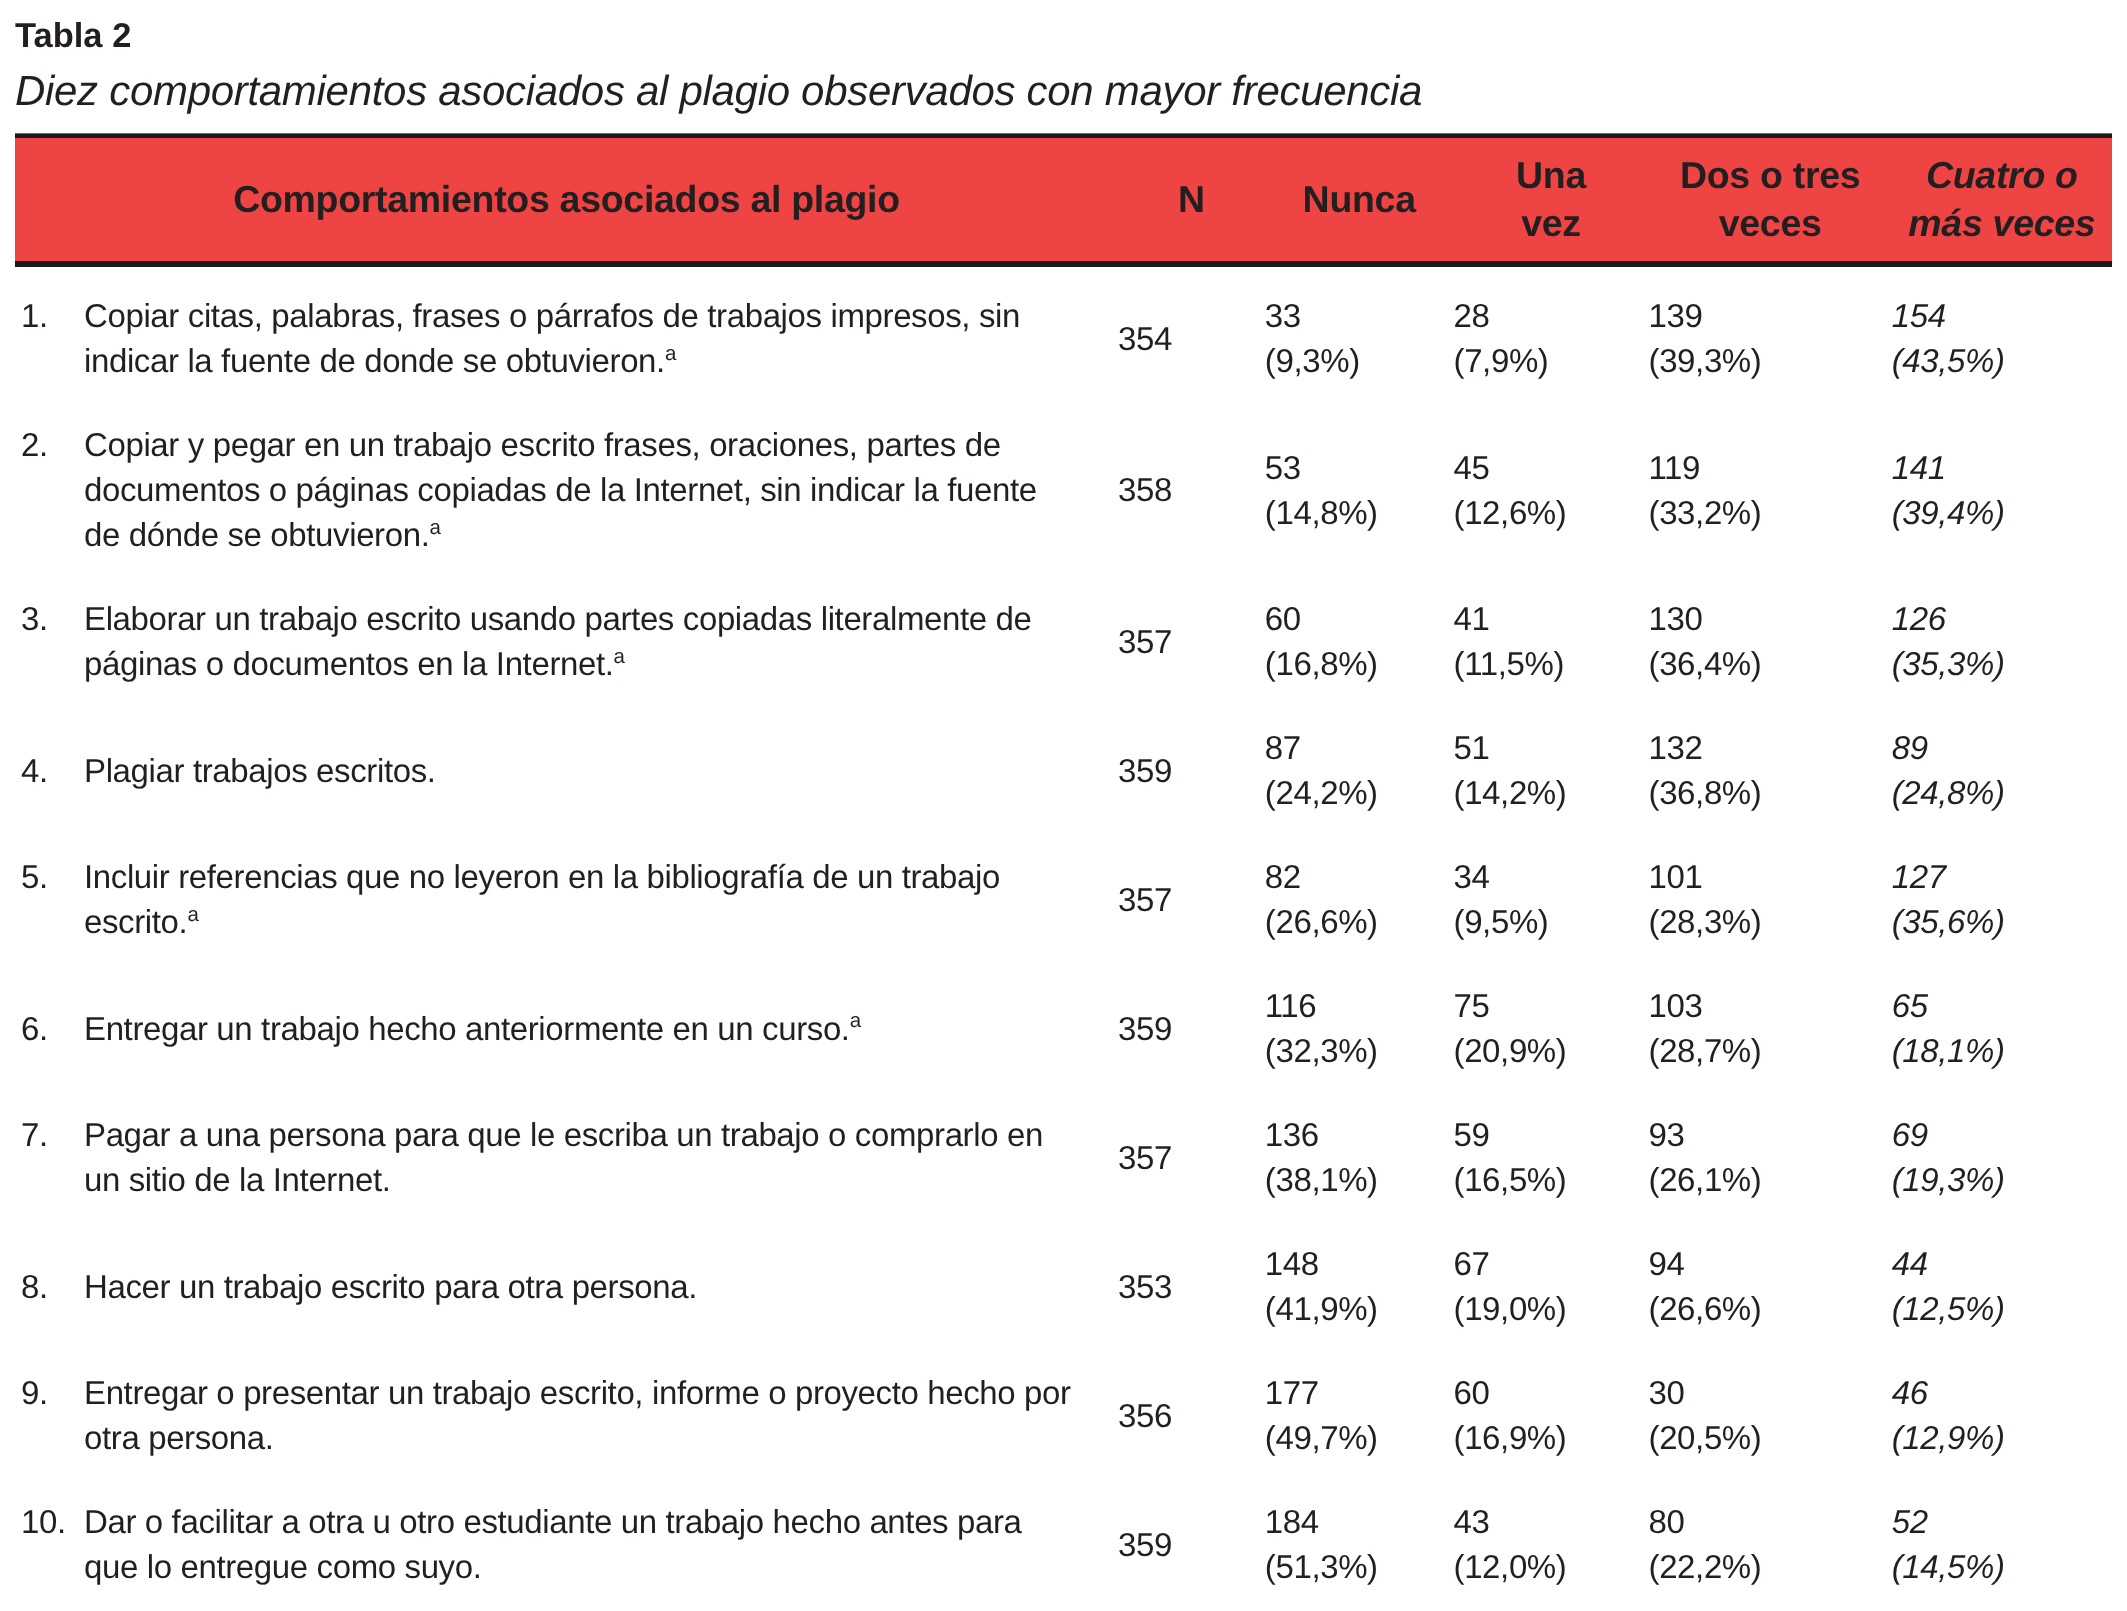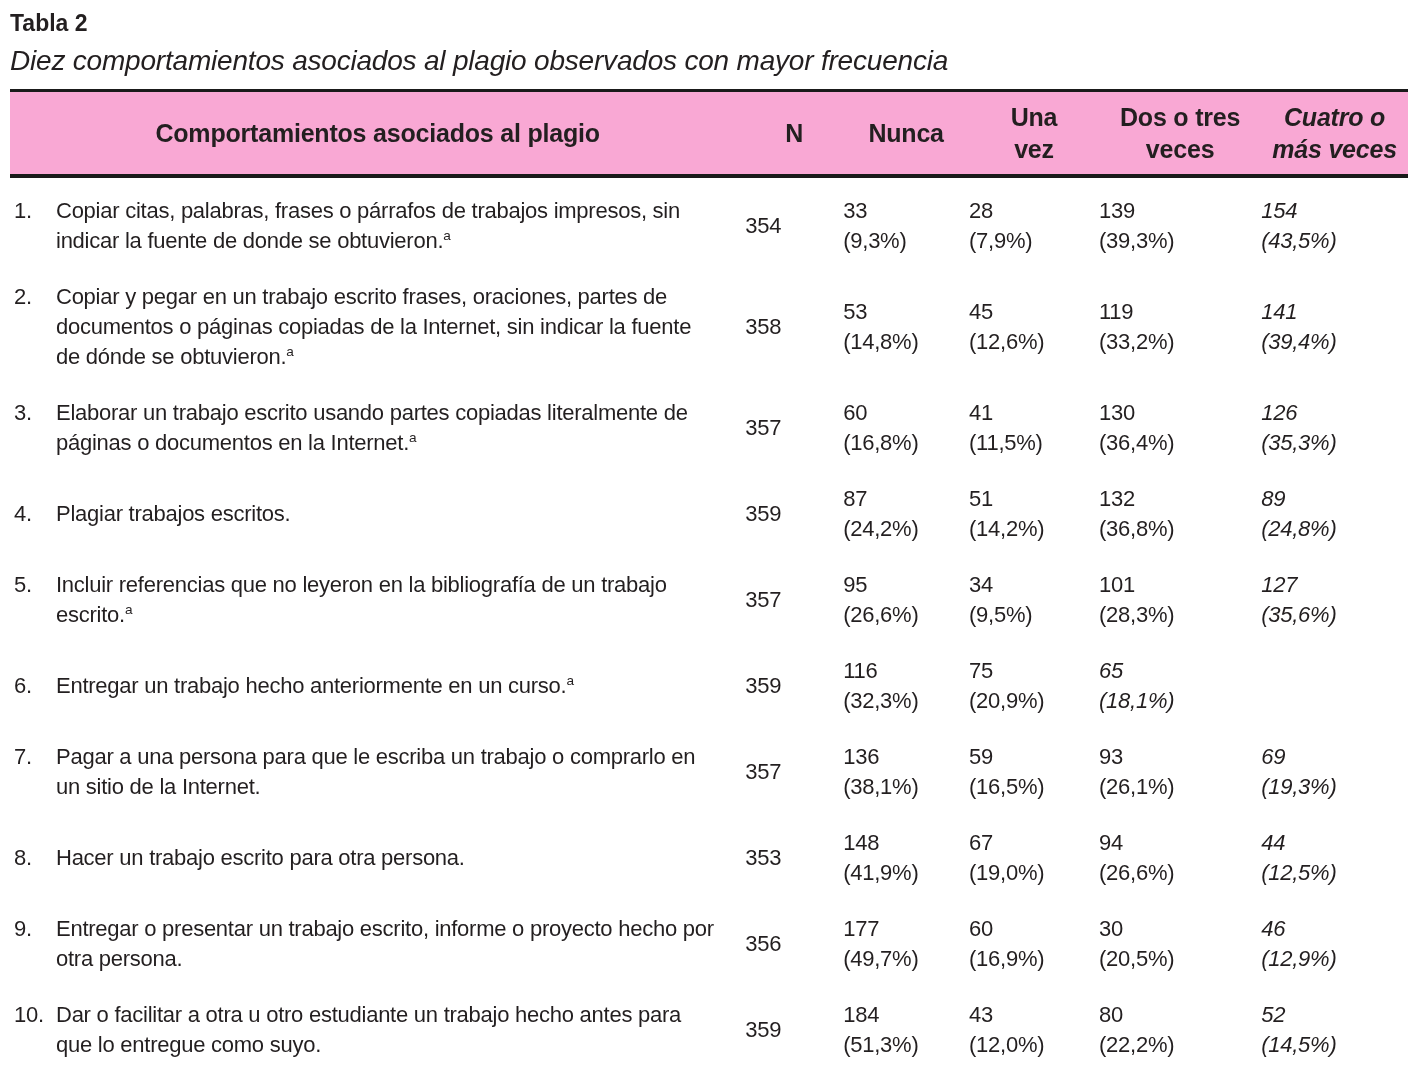--- a/index.html
+++ b/index.html
@@ -32,21 +32,21 @@
     letter-spacing: -0.2px;
   }
   .datatable {
     margin-top: 13px;
     border-bottom: 4px solid #1a1a1a;
   }
   
   .thead {
     display: flex;
     align-items: center;
-    background: #f9a8d4;
+    background: #ef4444;
     border-top: 3px solid #1a1a1a;
     border-bottom: 4px solid #1a1a1a;
     padding: 9px 0;
     min-height: 64px;
     font-weight: bold;
     font-size: 25px;
     line-height: 32px;
     letter-spacing: -0.2px;
   }
   .thead .hcell { text-align: center; }
@@ -220,21 +220,21 @@
     </div>
   </div>
 
   <div class="trow">
     <div class="cell-beh c-beh">
       <span class="rownum">5.</span>
       <span class="rowtext">Incluir referencias que no leyeron en la bibliografía de un trabajo escrito.<sup class="fnmark">a</sup></span>
     </div>
     <div class="cell-n c-n">357</div>
     <div class="cell-stat c-nunca">
-      <span class="cnt">95</span>
+      <span class="cnt">82</span>
       <span class="pct">(26,6%)</span>
     </div>
     <div class="cell-stat c-una">
       <span class="cnt">34</span>
       <span class="pct">(9,5%)</span>
     </div>
     <div class="cell-stat c-dos">
       <span class="cnt">101</span>
       <span class="pct">(28,3%)</span>
     </div>
@@ -251,20 +251,24 @@
     </div>
     <div class="cell-n c-n">359</div>
     <div class="cell-stat c-nunca">
       <span class="cnt">116</span>
       <span class="pct">(32,3%)</span>
     </div>
     <div class="cell-stat c-una">
       <span class="cnt">75</span>
       <span class="pct">(20,9%)</span>
     </div>
+    <div class="cell-stat c-dos">
+      <span class="cnt">103</span>
+      <span class="pct">(28,7%)</span>
+    </div>
     <div class="cell-stat c-cuatro">
       <span class="cnt">65</span>
       <span class="pct">(18,1%)</span>
     </div>
   </div>
 
   <div class="trow">
     <div class="cell-beh c-beh">
       <span class="rownum">7.</span>
       <span class="rowtext">Pagar a una persona para que le escriba un trabajo o com­prarlo en un sitio de la Internet.</span>

